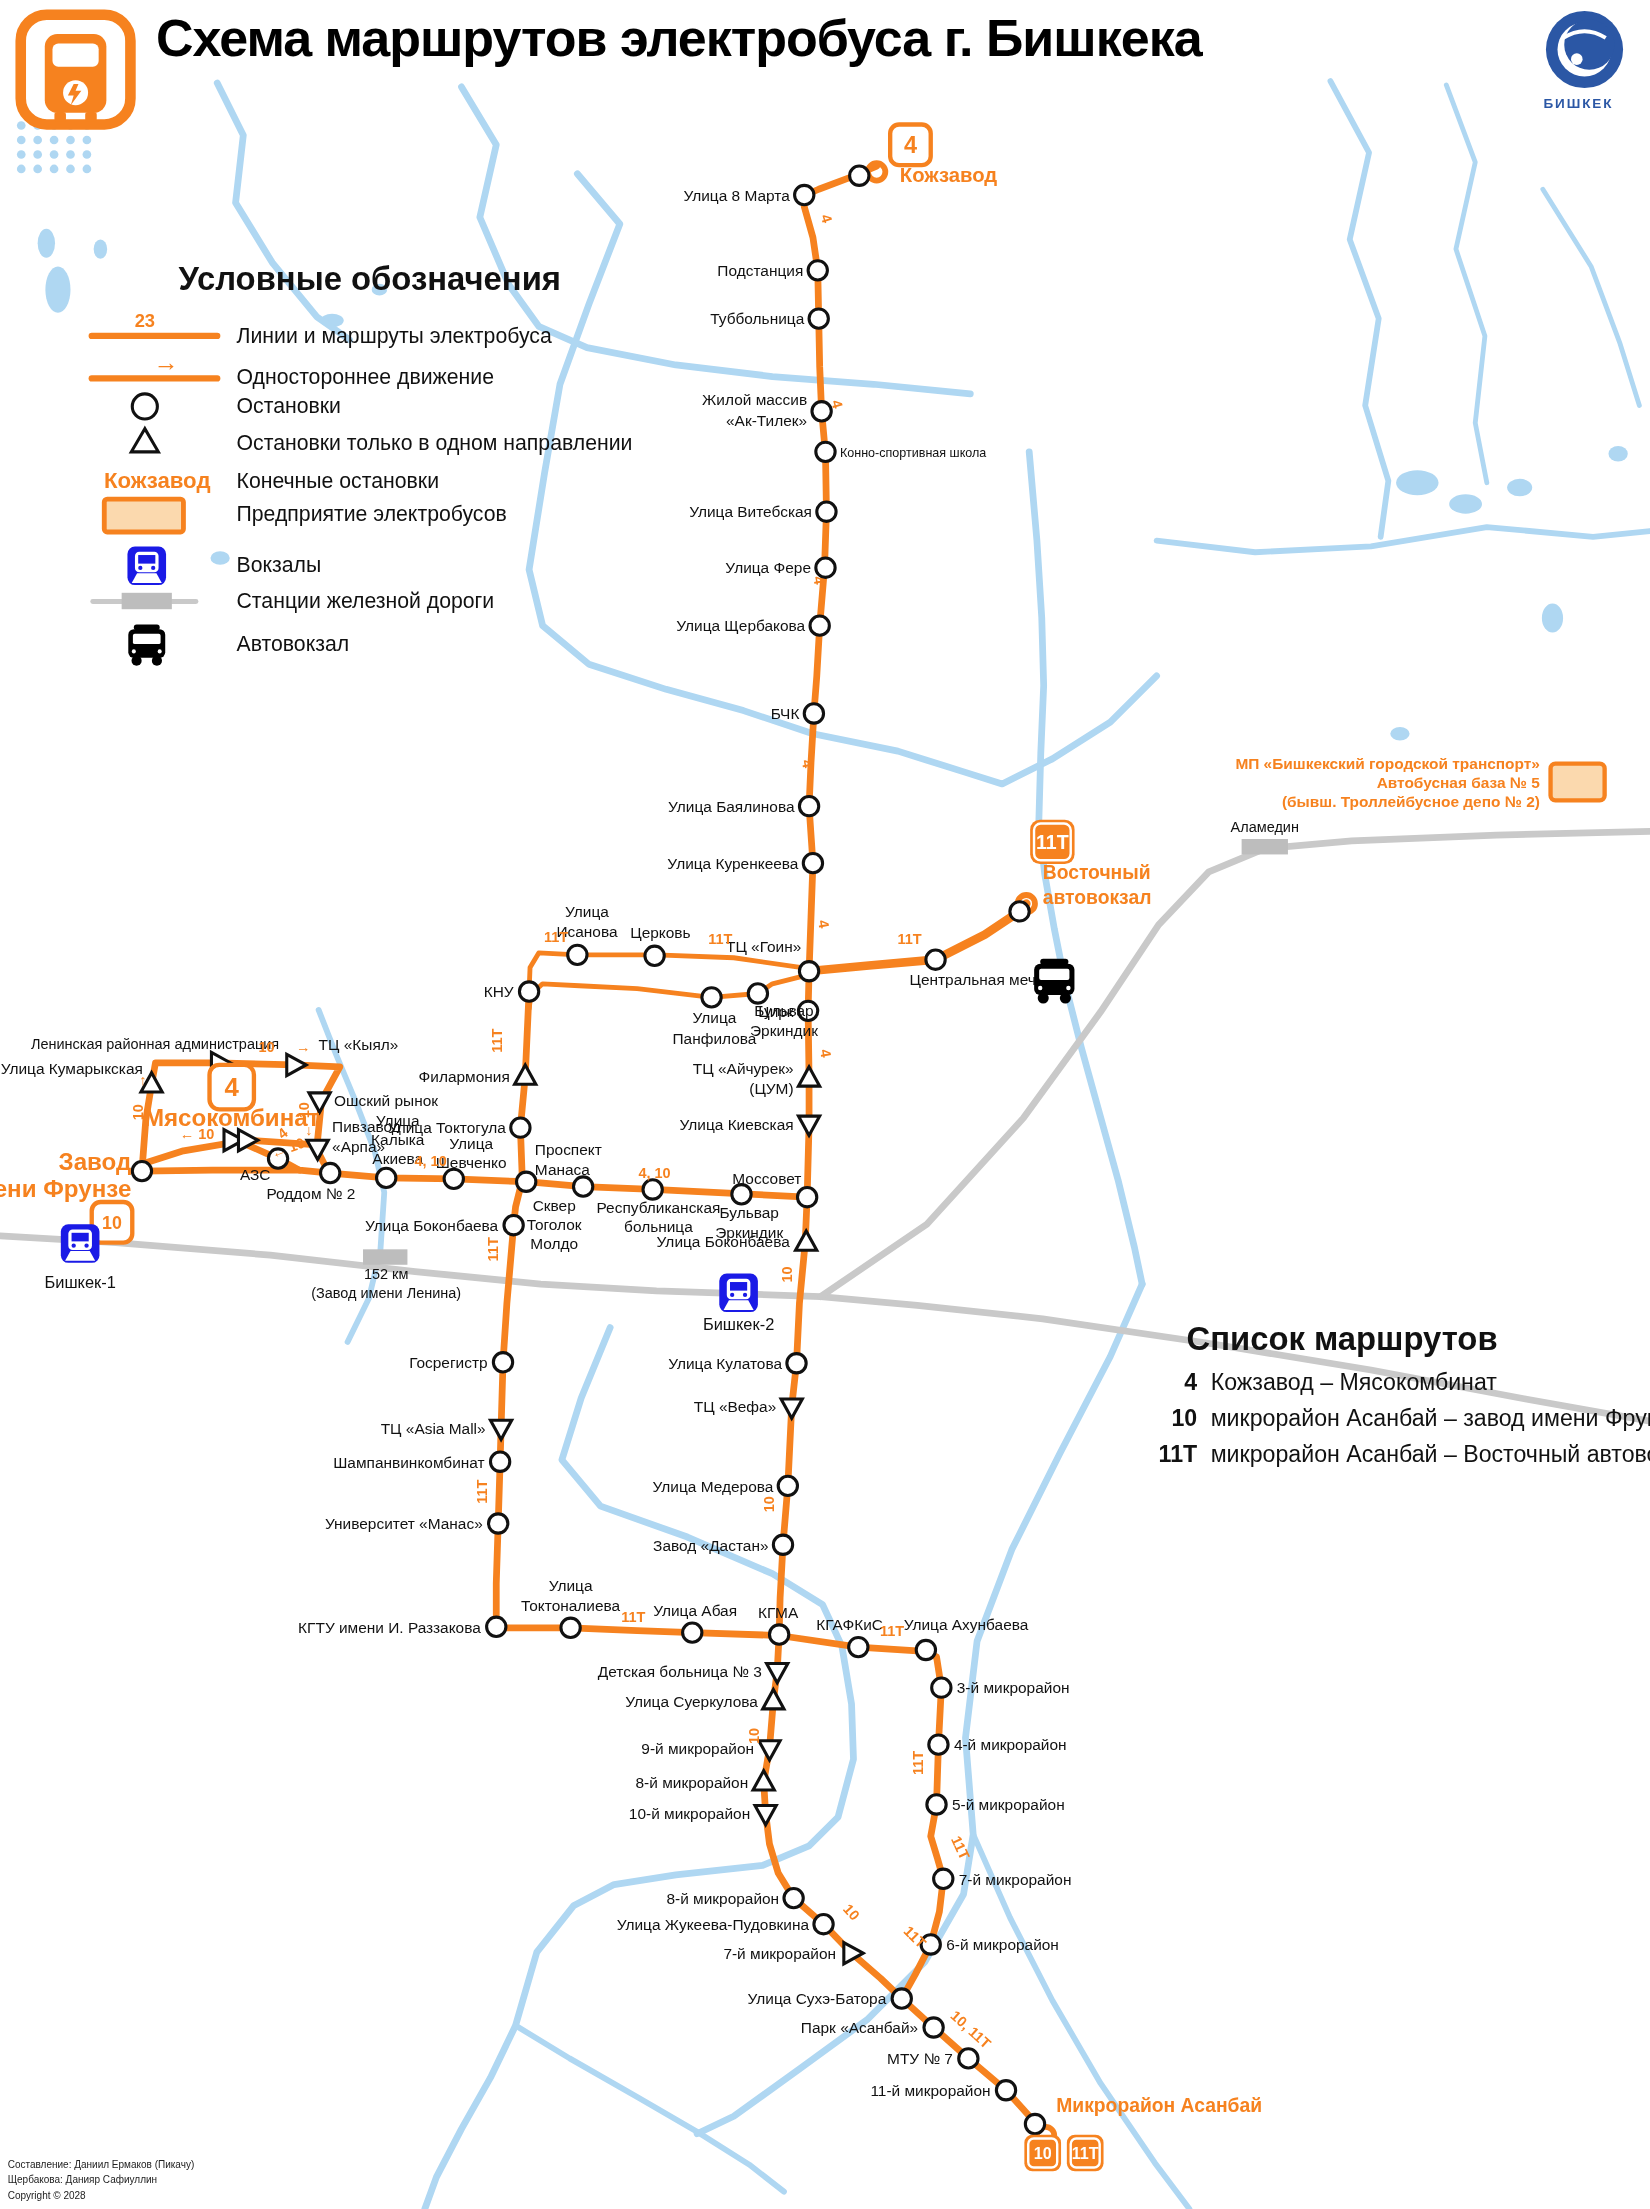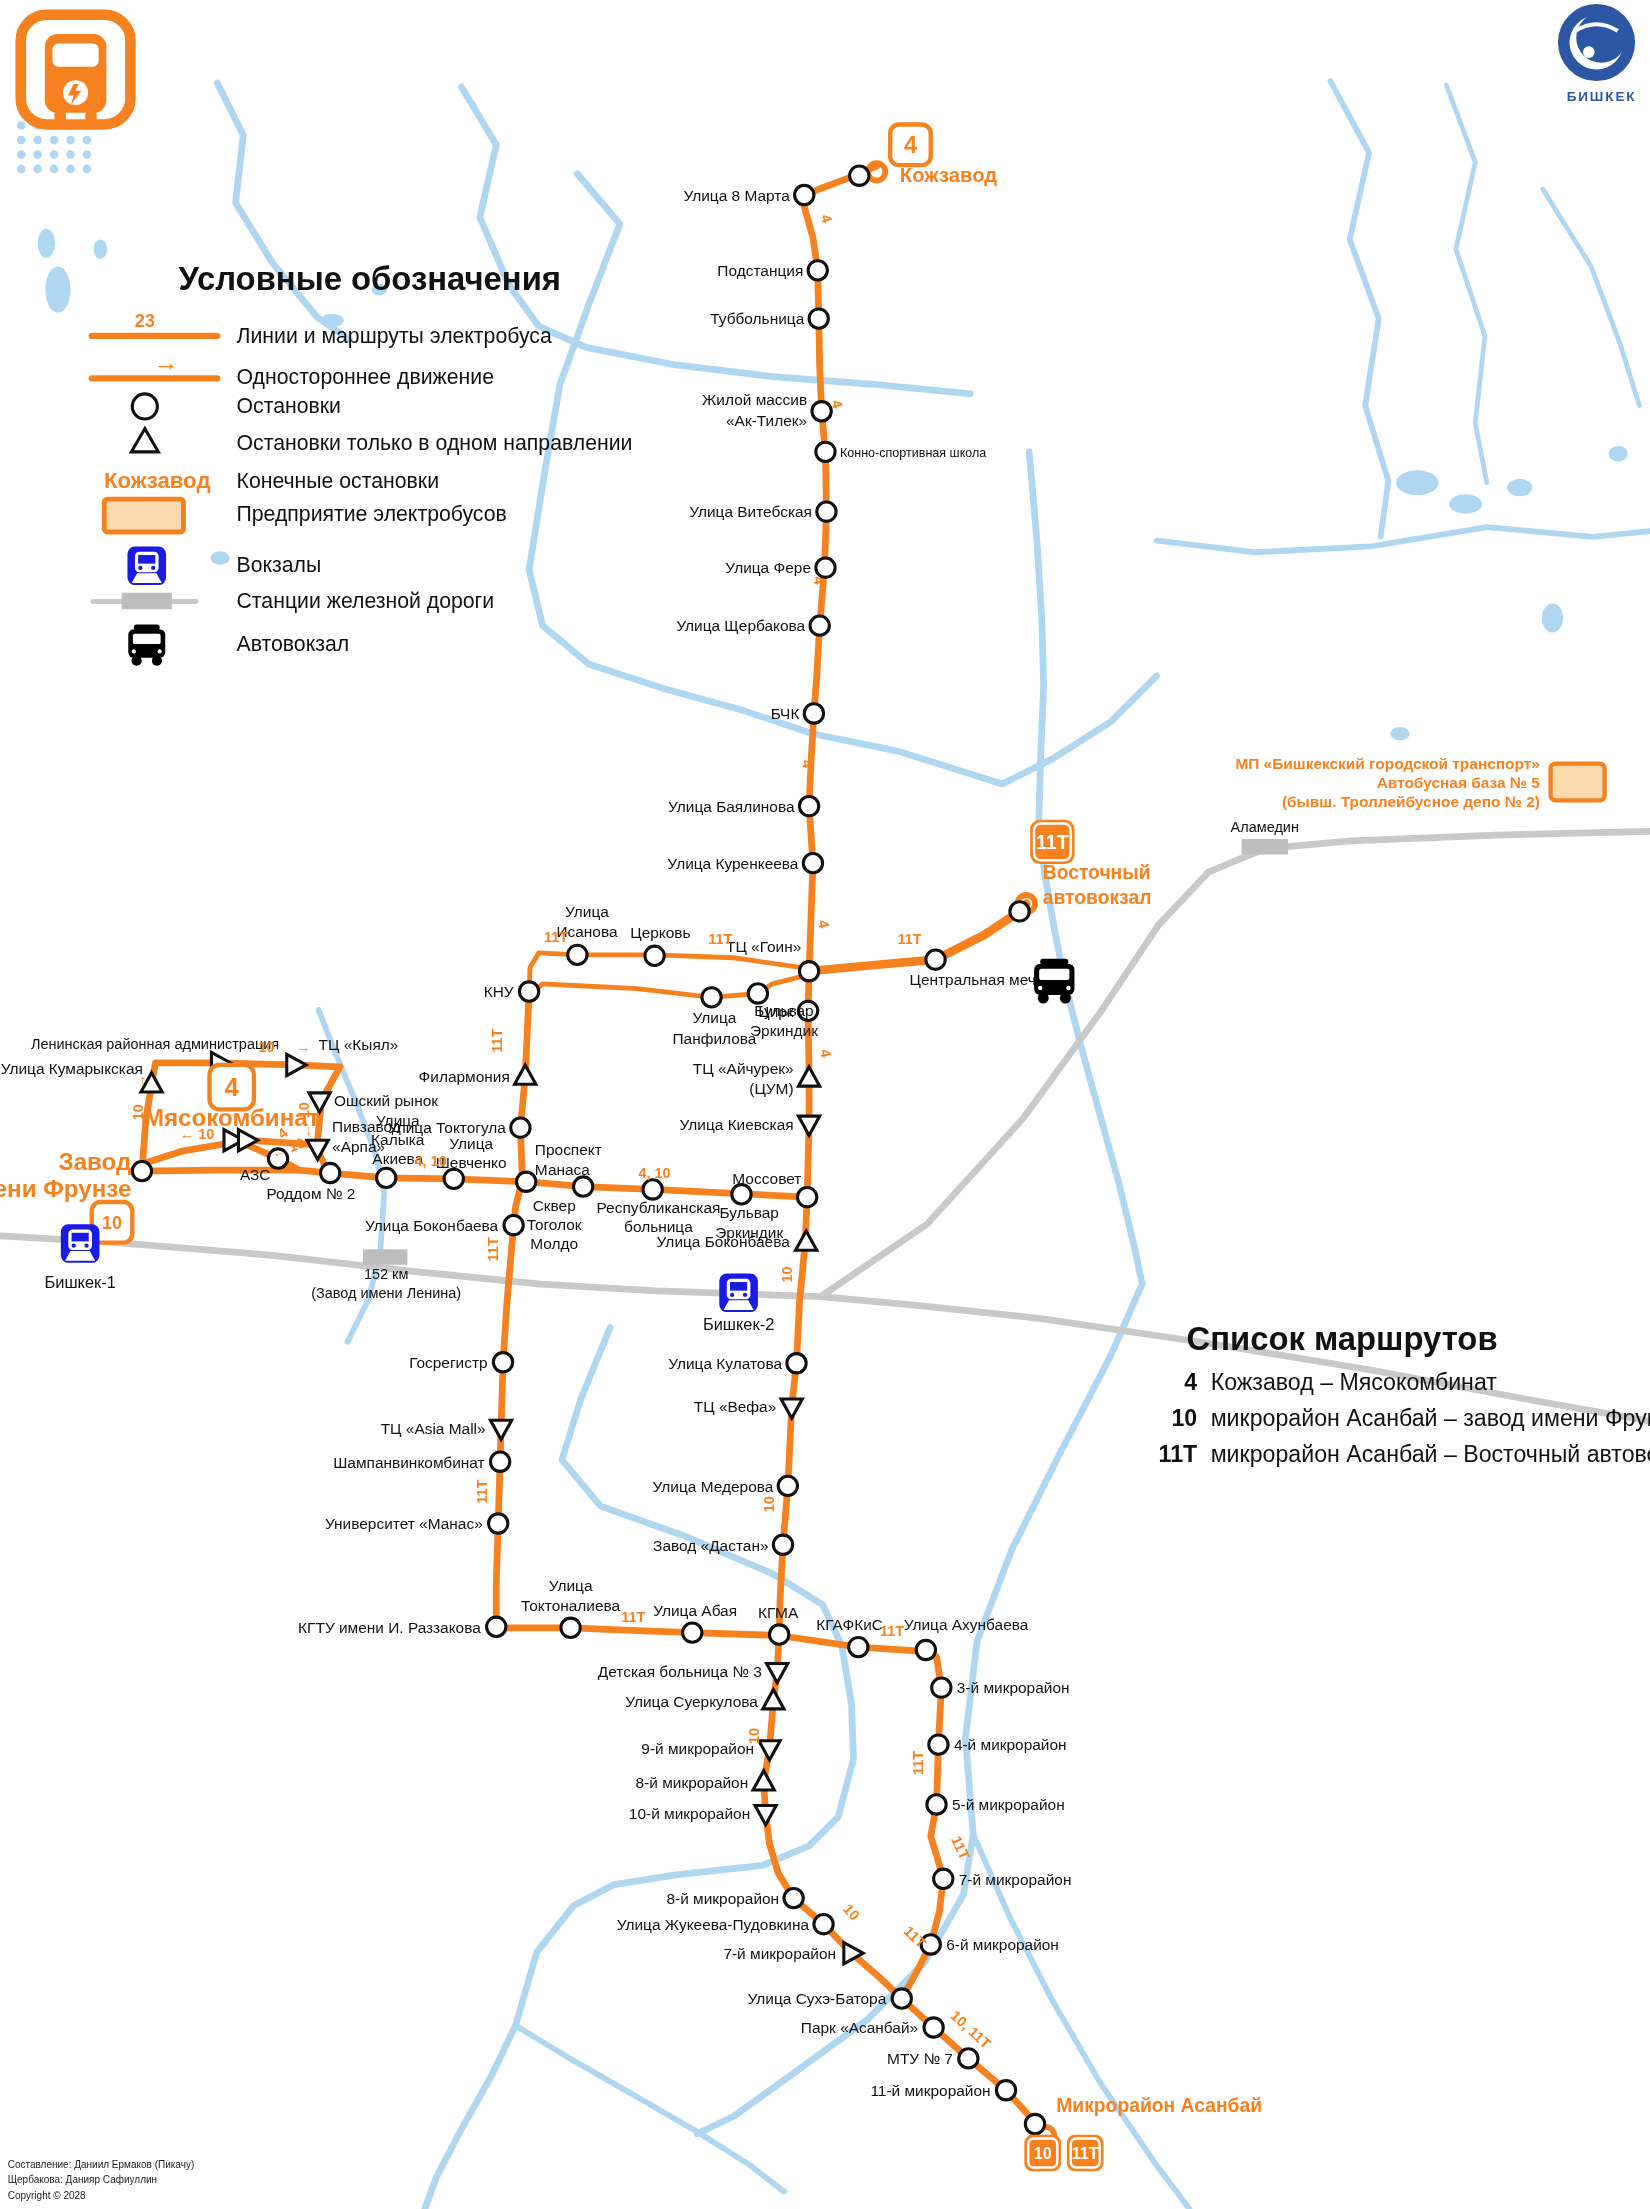--- a/index.html
+++ b/index.html
@@ -4,21 +4,21 @@
 <style>
   html,body{margin:0;padding:0;background:#fff;}
   body{width:1650px;height:2209px;position:relative;overflow:hidden;
        font-family:"Liberation Sans",sans-serif;color:#111;}
   .page{position:absolute;inset:0;}
   #map{position:absolute;left:0;top:0;}
   header{position:absolute;left:0;top:0;width:1650px;height:130px;}
   #logo{position:absolute;left:13.5px;top:7.7px;}
   h1{position:absolute;left:156px;top:7.7px;margin:0;font-size:52px;font-weight:bold;
      letter-spacing:-1px;white-space:nowrap;color:#000;}
-  .emblem{position:absolute;right:13.5px;top:2px;width:93px;text-align:right;}
+  .emblem{position:absolute;right:13.5px;top:9px;width:93px;text-align:left;}
   .emblem-caption{font-size:13.5px;font-weight:bold;color:#2B57A5;letter-spacing:1.9px;margin-top:1.9px;}
   .credits{position:absolute;left:7.7px;top:2157px;font-size:10px;line-height:15.4px;color:#222;}
 </style>
 </head>
 <body>
 
 <div class="page">
   <svg id="map" width="1650" height="2209" viewBox="0 0 1709 2288">
       <circle cx="22" cy="130" r="4.5" fill="#AFD7F2"></circle>
       <circle cx="39" cy="130" r="4.5" fill="#AFD7F2"></circle>
@@ -385,20 +385,21 @@
   <header>
     <svg id="logo" width="127" height="127" viewBox="0 0 132 132">
       <rect x="7" y="7" width="114" height="114" rx="27" fill="#fff" stroke="#F6821F" stroke-width="11"></rect>
       <rect x="32" y="27" width="64" height="82" rx="13" fill="#F6821F"></rect>
       <rect x="40" y="37" width="48" height="24" rx="6" fill="#fff"></rect>
       <circle cx="64" cy="88" r="13" fill="#fff"></circle>
       <polygon points="62,79 56,91 62,91 59,101 70,86 64,86 67,79" fill="#F6821F"></polygon>
       <rect x="42" y="108" width="12" height="10" rx="3" fill="#F6821F"></rect>
       <rect x="74" y="108" width="12" height="10" rx="3" fill="#F6821F"></rect>
     </svg>
+    <h1>Схема маршрутов электробуса г. Бишкека</h1>
     <div class="emblem">
       <svg width="81" height="81" viewBox="0 0 84 84">
         <circle cx="42" cy="42" r="40" fill="#2B57A5"></circle>
         <circle cx="42" cy="42" r="28" fill="#fff"></circle>
         <circle cx="47" cy="37" r="26" fill="#2B57A5"></circle>
         <circle cx="34" cy="52" r="6" fill="#fff"></circle>
         <path d="M20 30 q22 -14 44 0" stroke="#fff" stroke-width="4" fill="none"></path>
       </svg>
       <div class="emblem-caption">БИШКЕК</div>
     </div>

